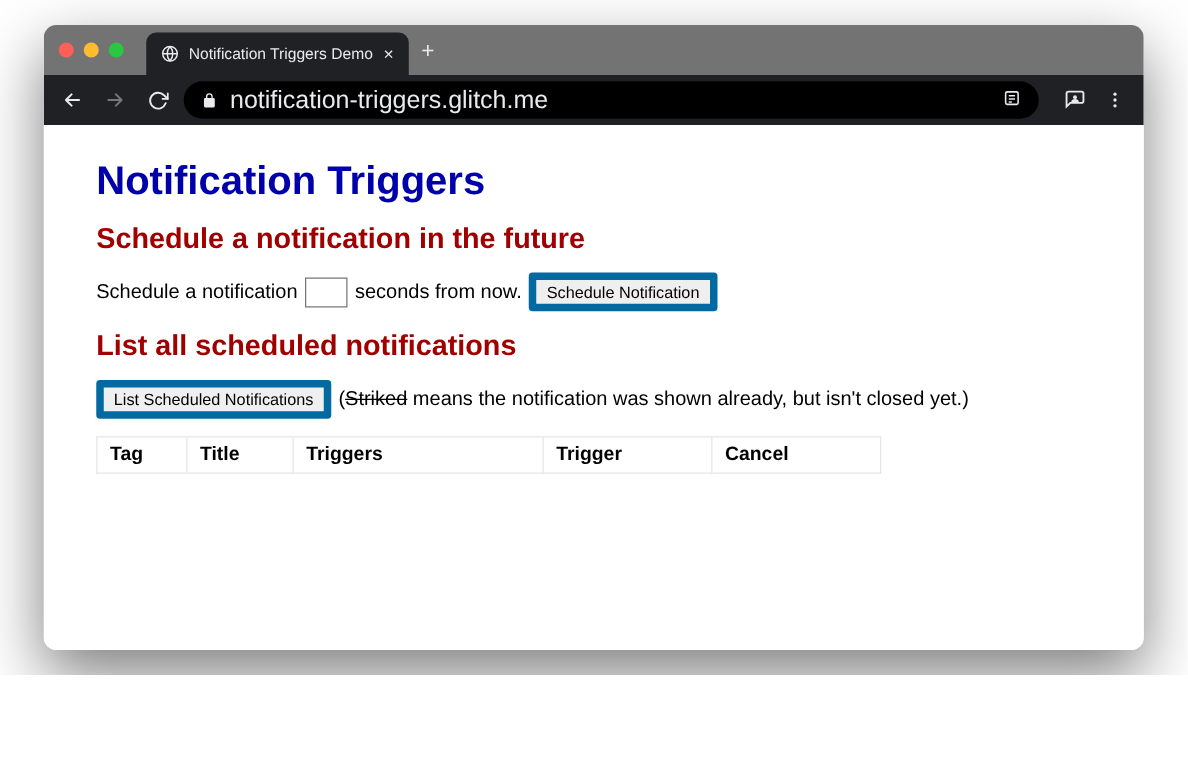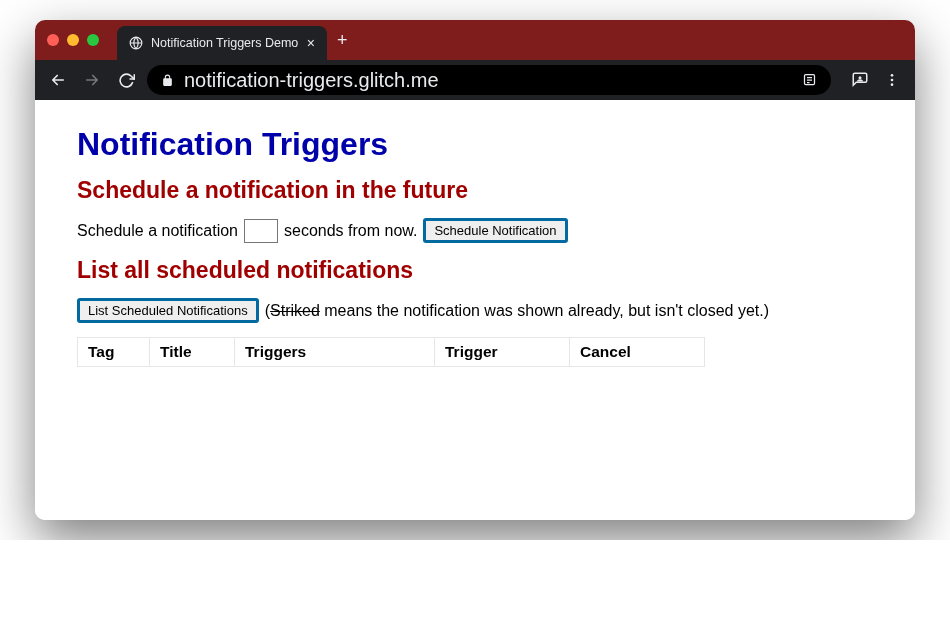--- a/index.html
+++ b/index.html
@@ -10,21 +10,21 @@
     }
     .window {
       width: 880px;
       margin: 0 auto;
       background: #fff;
       border-radius: 10px;
       overflow: hidden;
       box-shadow: 0 20px 50px rgba(0,0,0,0.5);
     }
     .tabbar {
-      background: #7f1d1d;
+      background: #737373;
       height: 40px;
       display: flex;
       align-items: center;
       padding-left: 12px;
     }
     .traffic-lights {
       display: flex;
       gap: 8px;
       margin-right: 18px;
     }
@@ -119,21 +119,21 @@
       font-size: 15px;
       padding: 0 16px;
       border: 1px solid #767676;
       background: #fff;
       font-weight: bold;
     }
     button.small {
       font-size: 13px;
       padding: 2px 8px;
       background: #efefef;
-      border: 3px solid #0369a1;
+      border: 6px solid #0369a1;
       border-radius: 3px;
       cursor: pointer;
       font-family: inherit;
     }
     .strike { text-decoration: line-through; }
     table {
       border-collapse: collapse;
       margin-top: 14px;
       font-size: 15.5px;
     }

